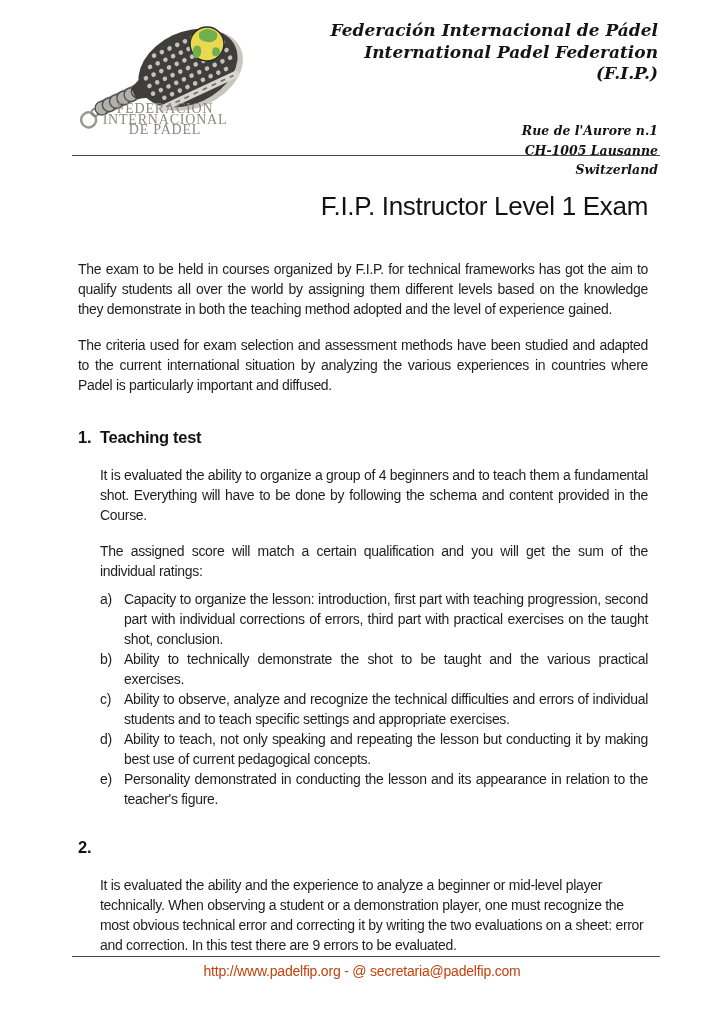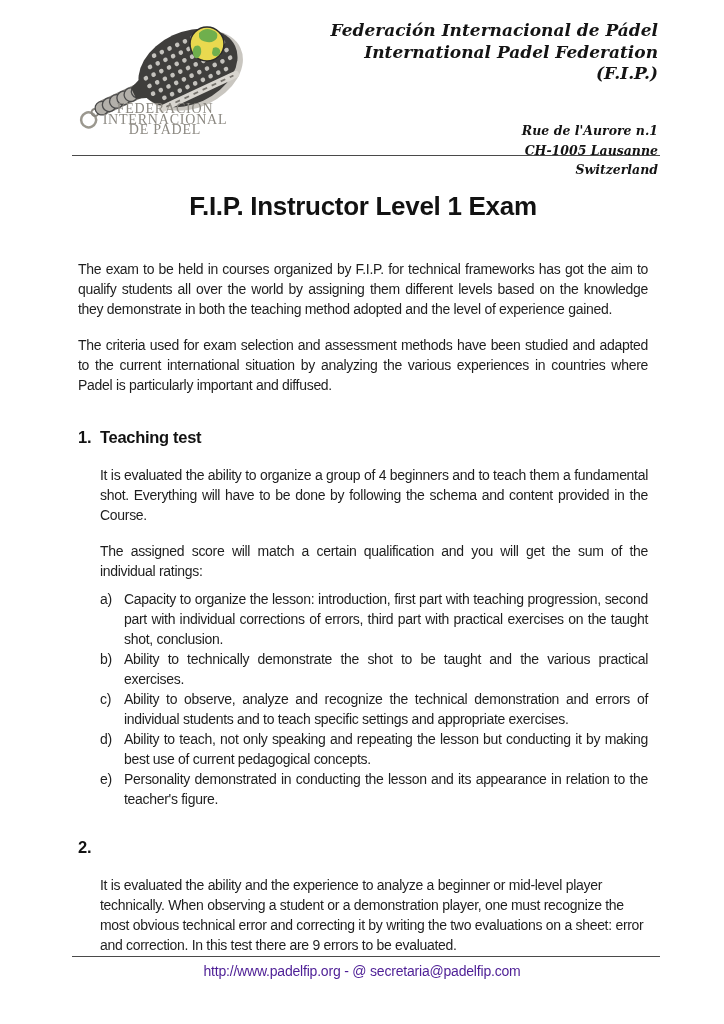--- a/index.html
+++ b/index.html
@@ -41,22 +41,22 @@
     position:absolute;left:72px;top:155px;width:588px;height:0;
     border-top:1.5px solid var(--color-rule,#4a4a4a);
   }
   
   .content{
     position:absolute;left:78px;top:0;width:570px;
     font-size:14px;line-height:20px;letter-spacing:-0.3px;
   }
   .doc-title{
     margin:190px 0 37px 0;
-    text-align:center;
-    font-size:26px;line-height:32px;font-weight:700;letter-spacing:-0.3px;
+    text-align:right;
+    font-size:26px;line-height:32px;font-weight:400;letter-spacing:-0.3px;
     color:#121212;
   }
   .para{margin:16px 0 12px 0;text-align:justify;}
   .para.last-intro{margin-bottom:0;}
   .section{margin-top:31px;}
   .section-heading{
     display:flex;
     font-size:16.5px;line-height:23px;font-weight:700;letter-spacing:-0.3px;
     color:#121212;
   }
@@ -71,21 +71,21 @@
   .section-2{margin-top:27px;}
   
   .footer-rule{
     position:absolute;left:72px;top:956px;width:588px;height:0;
     border-top:1.5px solid var(--color-rule,#4a4a4a);
   }
   .footer-text{
     position:absolute;left:0;top:961px;width:724px;
     text-align:center;
     font-size:14px;line-height:20px;letter-spacing:-0.2px;
-    color:#4c1d95;
+    color:#c2410c;
   }
   
   .racket-dark{fill:var(--color-racket_dark,#3f3e3c);}
   .globe-base{fill:var(--color-globe_yellow,#e9d94f);stroke:#2b2b2b;stroke-width:1.5px;}
   .continent{fill:var(--color-globe_green,#6faf4d);}
   .hole{fill:#c4c2bd;}
 </style>
 </head>
 <body>
 
@@ -228,21 +228,21 @@
         <div class="list-item">
           <span class="list-label">a)</span>
           <span class="list-text">Capacity to organize the lesson: introduction, first part with teaching progression, second part with individual corrections of errors, third part with practical exercises on the taught shot, conclusion.</span>
         </div>
         <div class="list-item">
           <span class="list-label">b)</span>
           <span class="list-text">Ability to technically demonstrate the shot to be taught and the various practical exercises.</span>
         </div>
         <div class="list-item">
           <span class="list-label">c)</span>
-          <span class="list-text">Ability to observe, analyze and recognize the technical demonstration and errors of individual students and to teach specific settings and appropriate exercises.</span>
+          <span class="list-text">Ability to observe, analyze and recognize the technical difficulties and errors of individual students and to teach specific settings and appropriate exercises.</span>
         </div>
         <div class="list-item">
           <span class="list-label">d)</span>
           <span class="list-text">Ability to teach, not only speaking and repeating the lesson but conducting it by making best use of current pedagogical concepts.</span>
         </div>
         <div class="list-item">
           <span class="list-label">e)</span>
           <span class="list-text">Personality demonstrated in conducting the lesson and its appearance in relation to the teacher's figure.</span>
         </div>
       </div>

